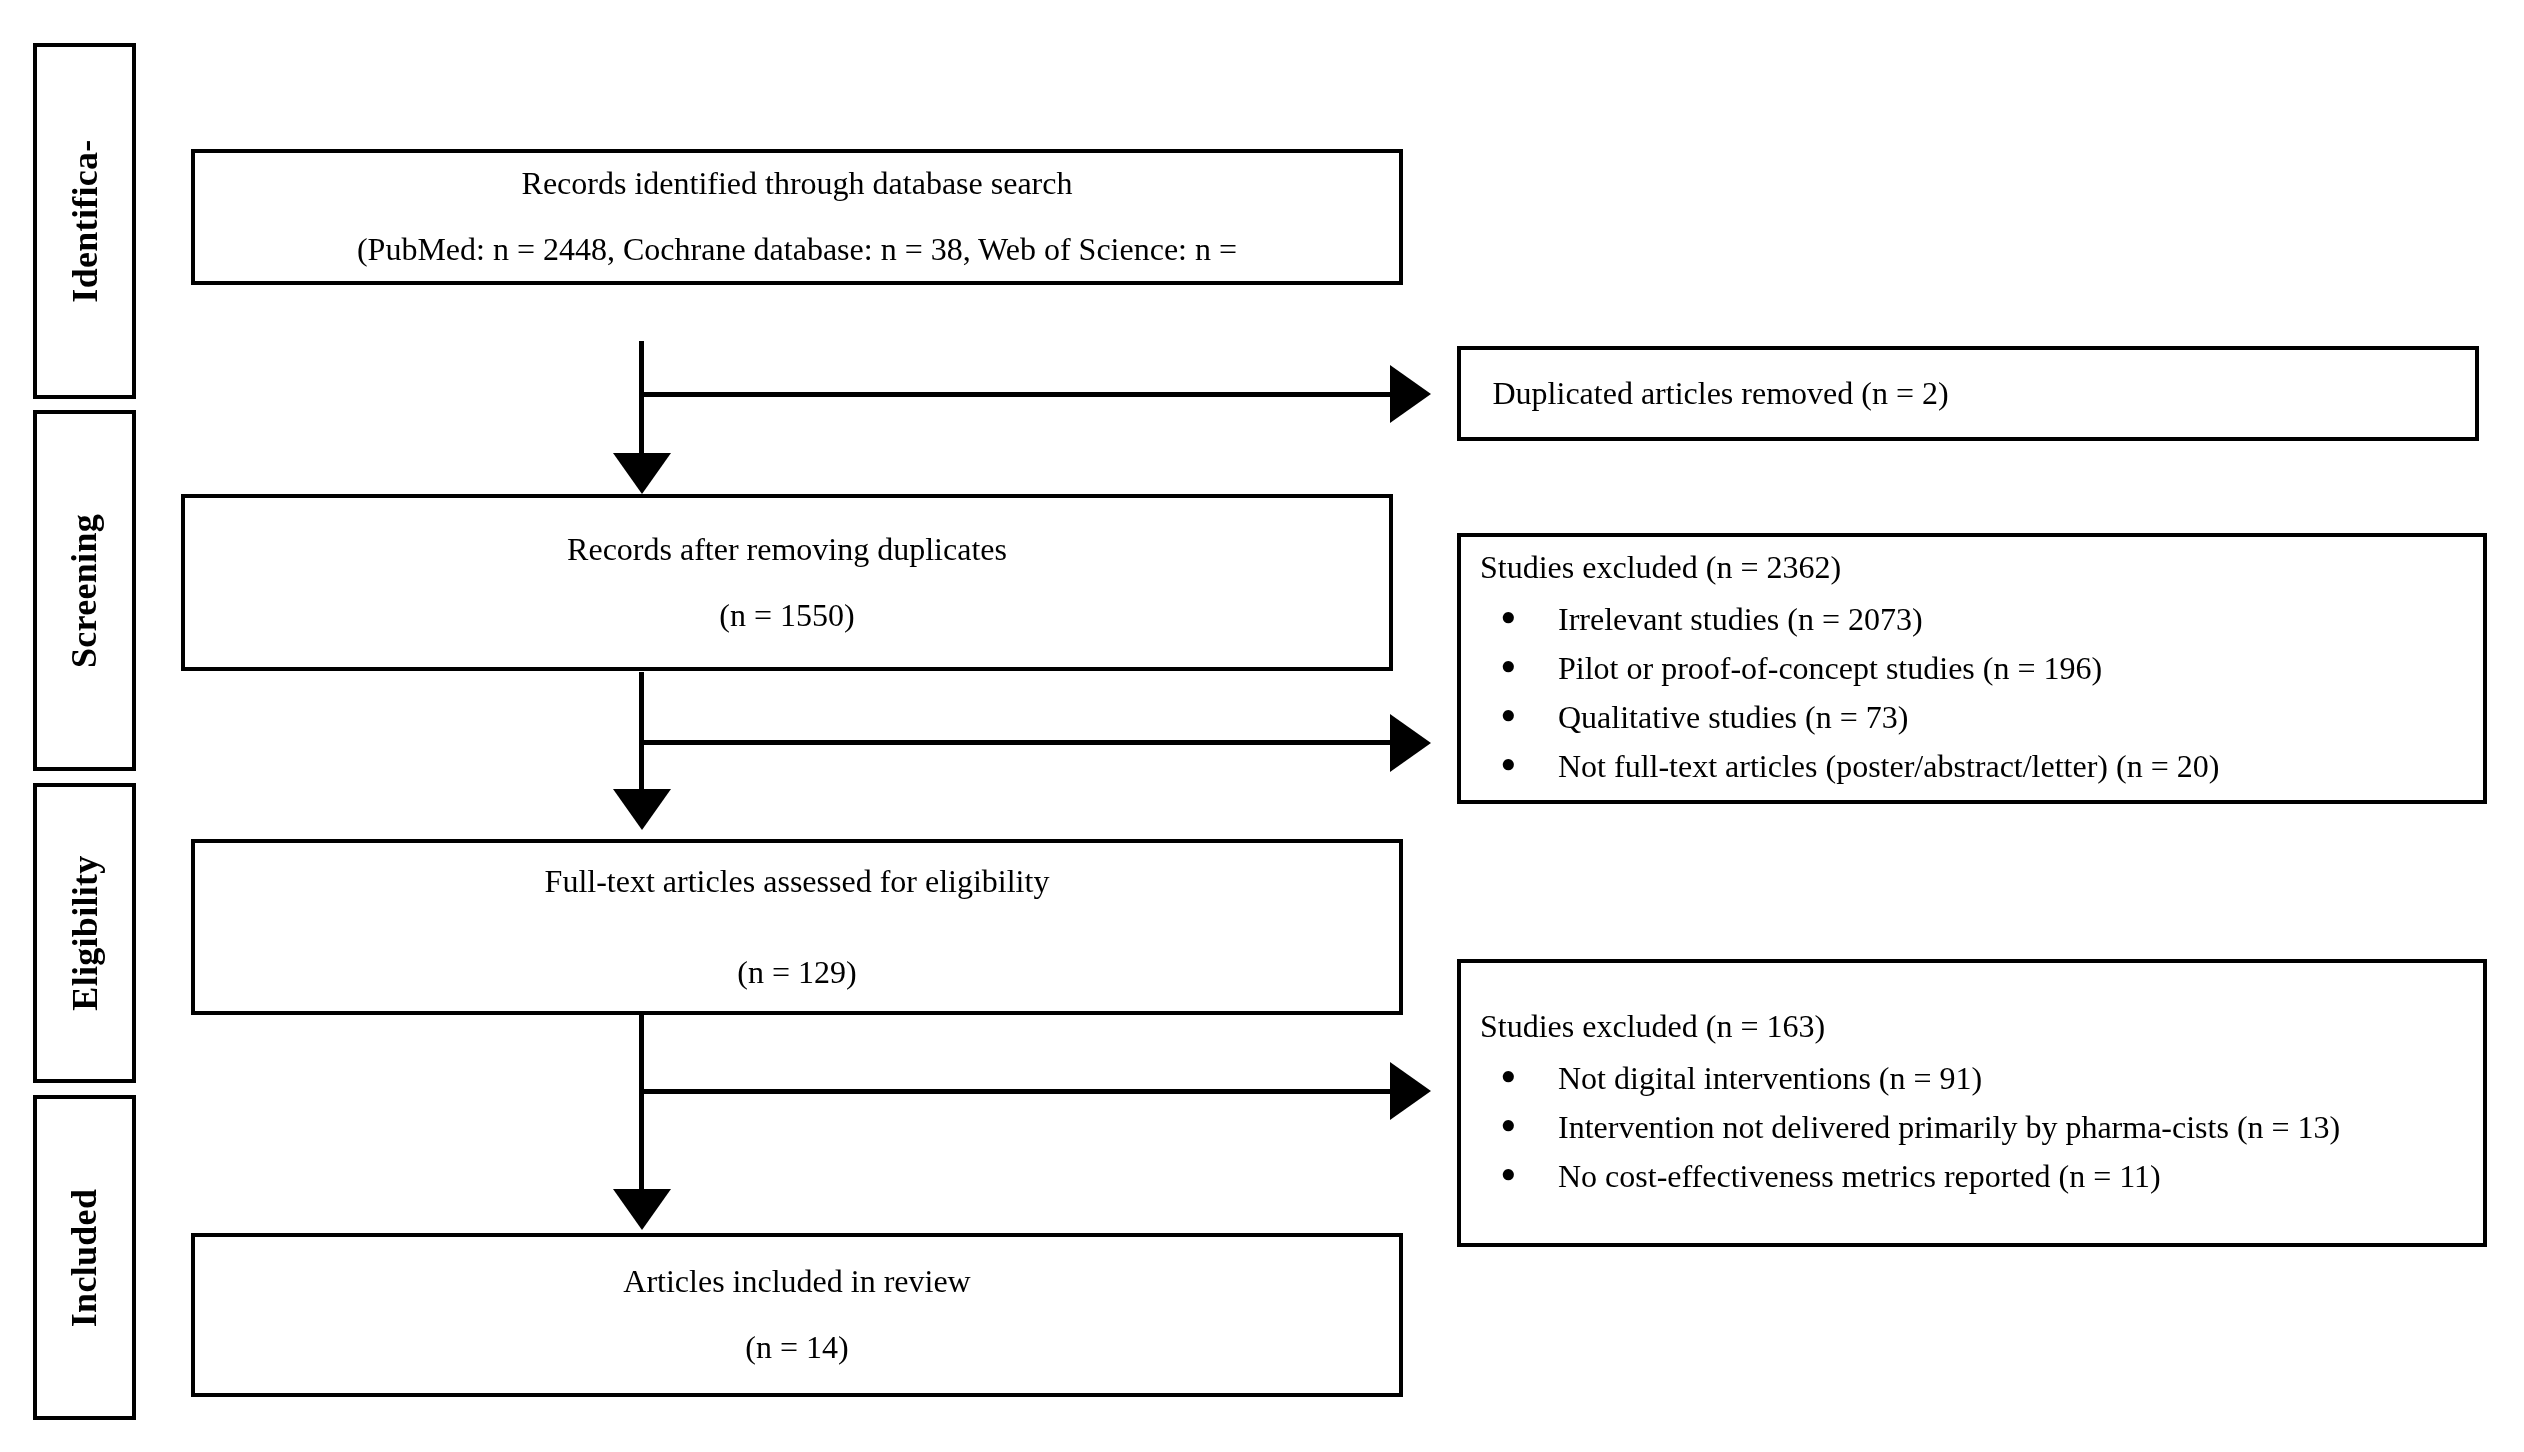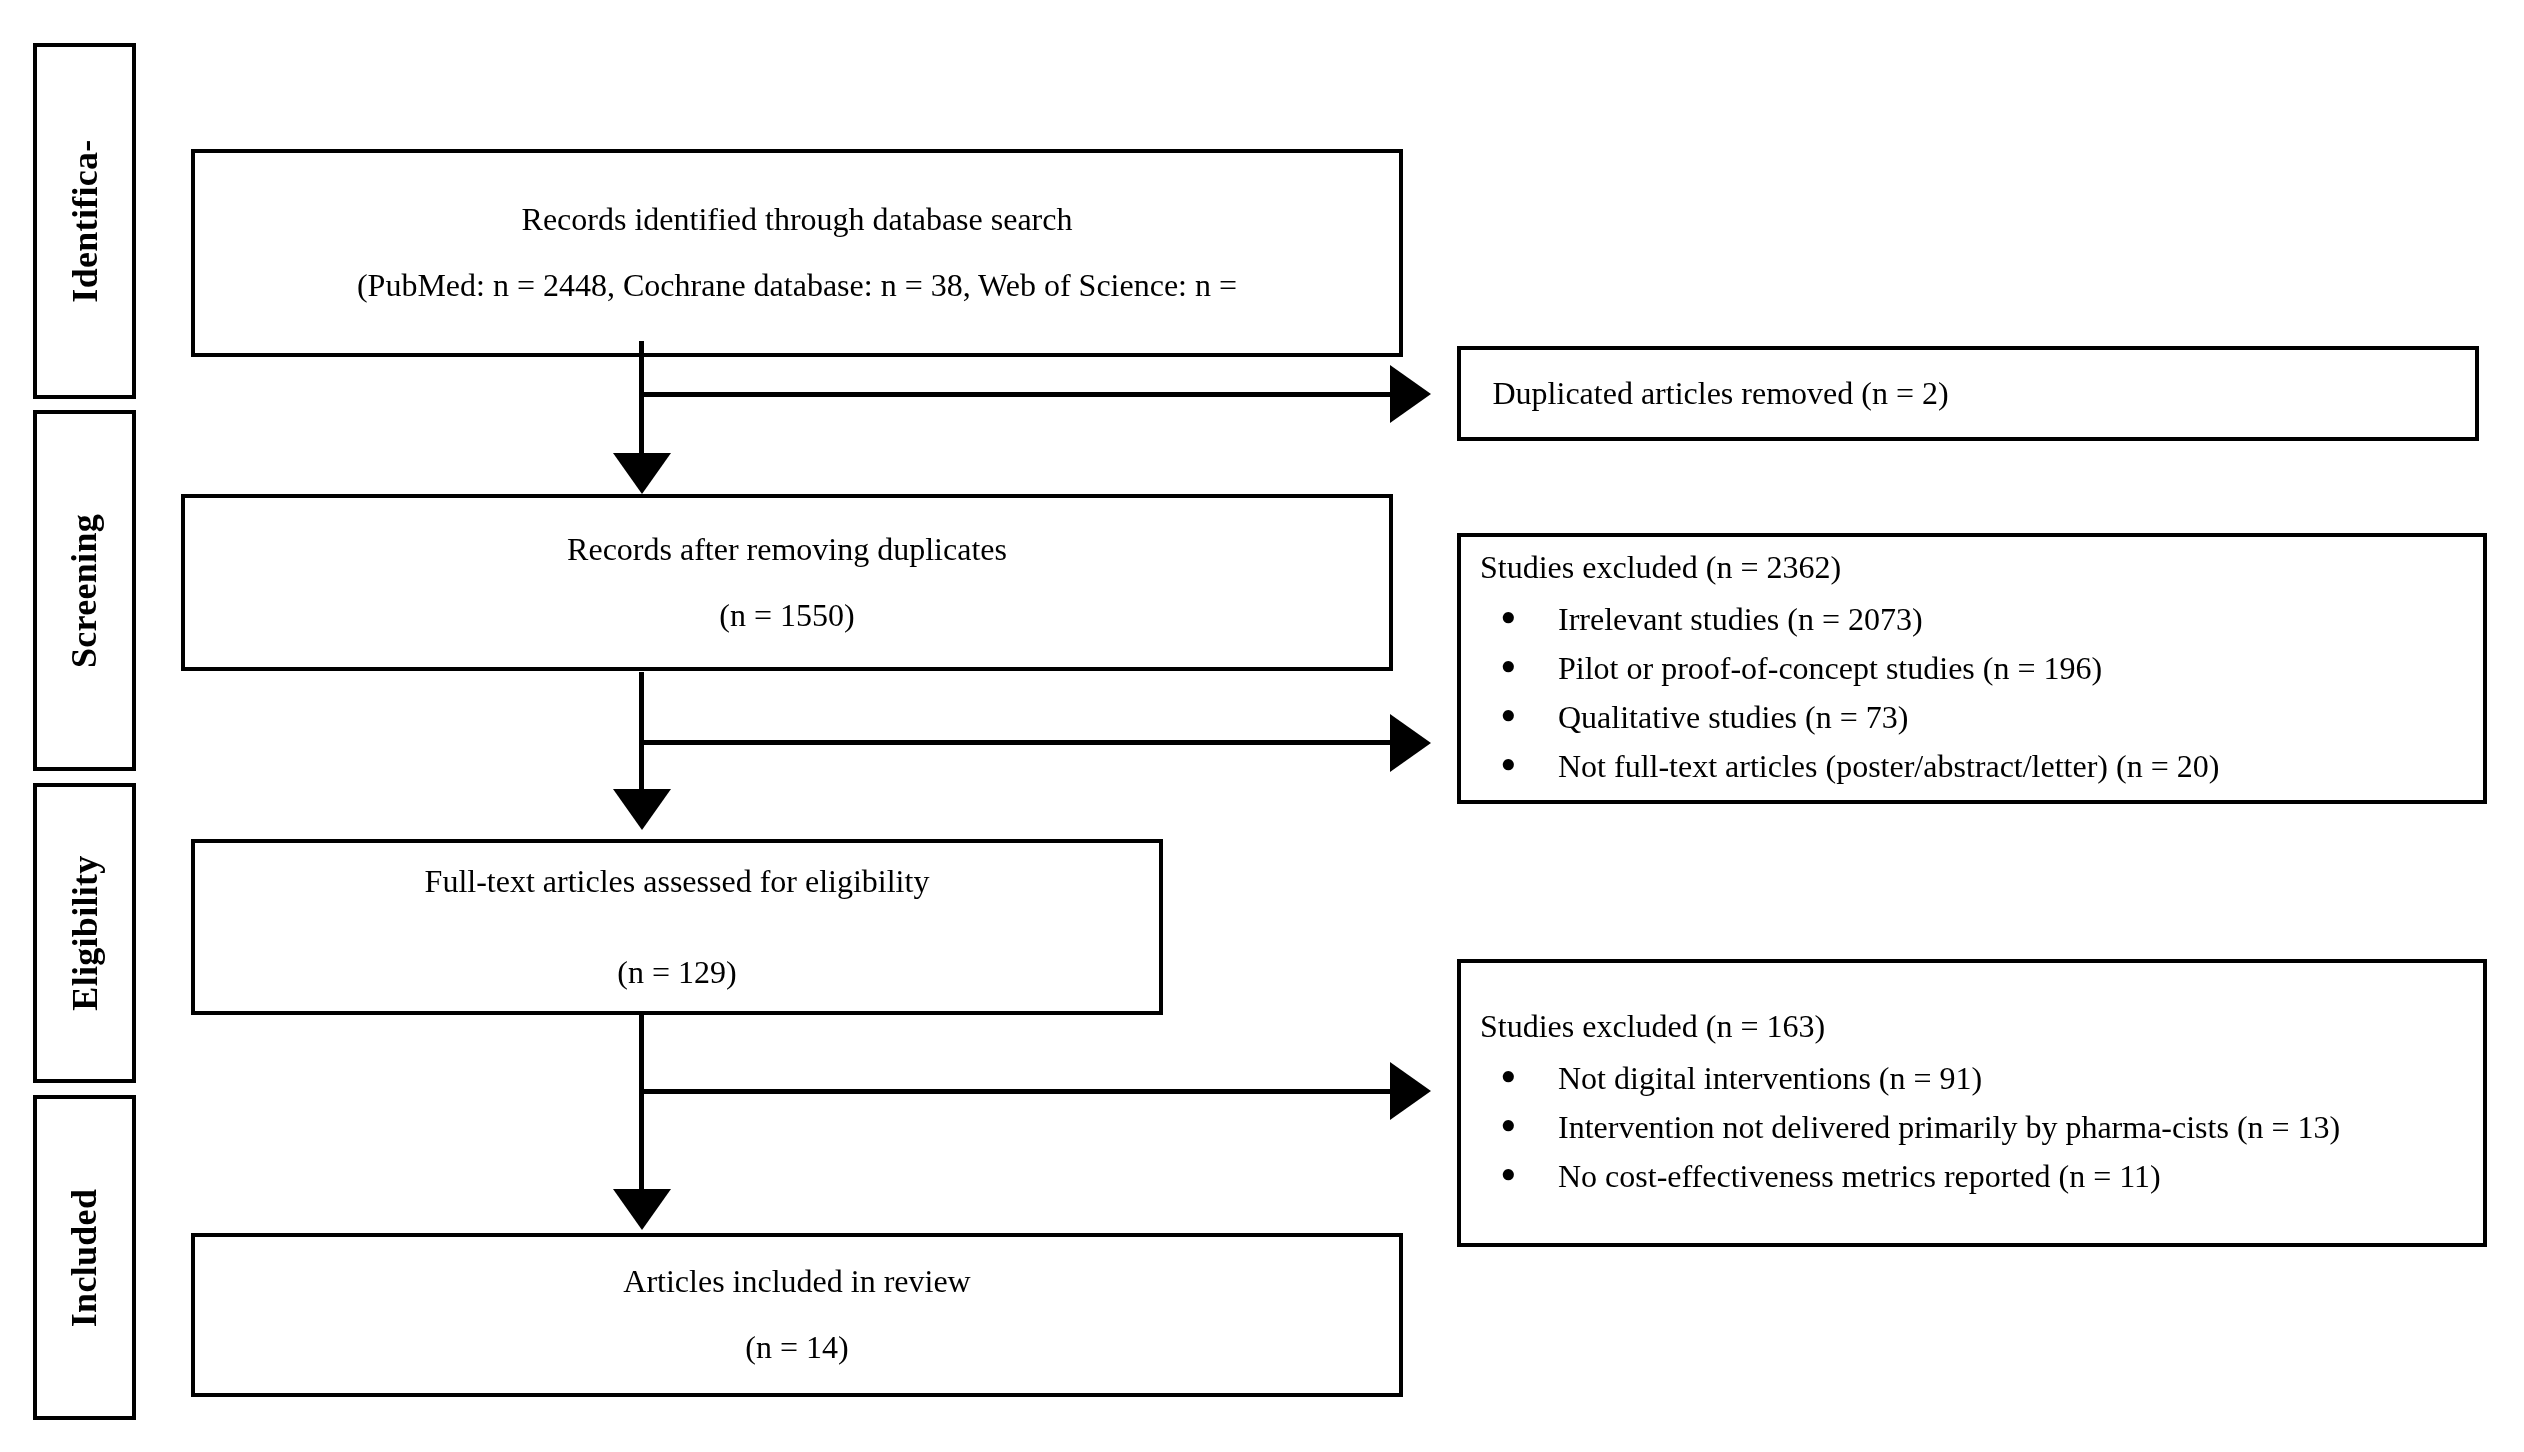--- a/index.html
+++ b/index.html
@@ -141,31 +141,31 @@
   </div>
 
   <div class="box stage-label" style="left:33px; top:783px; width:103px; height:300px;">
     <span class="vtext">Eligibility</span>
   </div>
 
   <div class="box stage-label" style="left:33px; top:1095px; width:103px; height:325px;">
     <span class="vtext">Included</span>
   </div>
 
-  <div class="box main-box" style="left:191px; top:149px; width:1212px; height:208px;text-align:center;">
+  <div class="box main-box" style="left:191px; top:149px; width:1212px; height:136px;text-align:center;">
     <div class="line">Records identified through database search</div>
     <div class="line">(PubMed: n = 2448, Cochrane database: n = 38, Web of Science: n =</div>
   </div>
 
   <div class="box main-box" style="left:181px; top:494px; width:1212px; height:177px;">
     <div class="line">Records after removing duplicates</div>
     <div class="line">(n = 1550)</div>
   </div>
 
-  <div class="box main-box" style="left:191px; top:839px; width:972px; height:176px;gap:25px;">
+  <div class="box main-box" style="left:191px; top:839px; width:1212px; height:176px;gap:25px;">
     <div class="line">Full-text articles assessed for eligibility</div>
     <div class="line">(n = 129)</div>
   </div>
 
   <div class="box main-box" style="left:191px; top:1233px; width:1212px; height:164px;">
     <div class="line">Articles included in review</div>
     <div class="line">(n = 14)</div>
   </div>
 
   <div class="box right-box single" style="left:1457px; top:336px; width:1022px; height:95px;">

